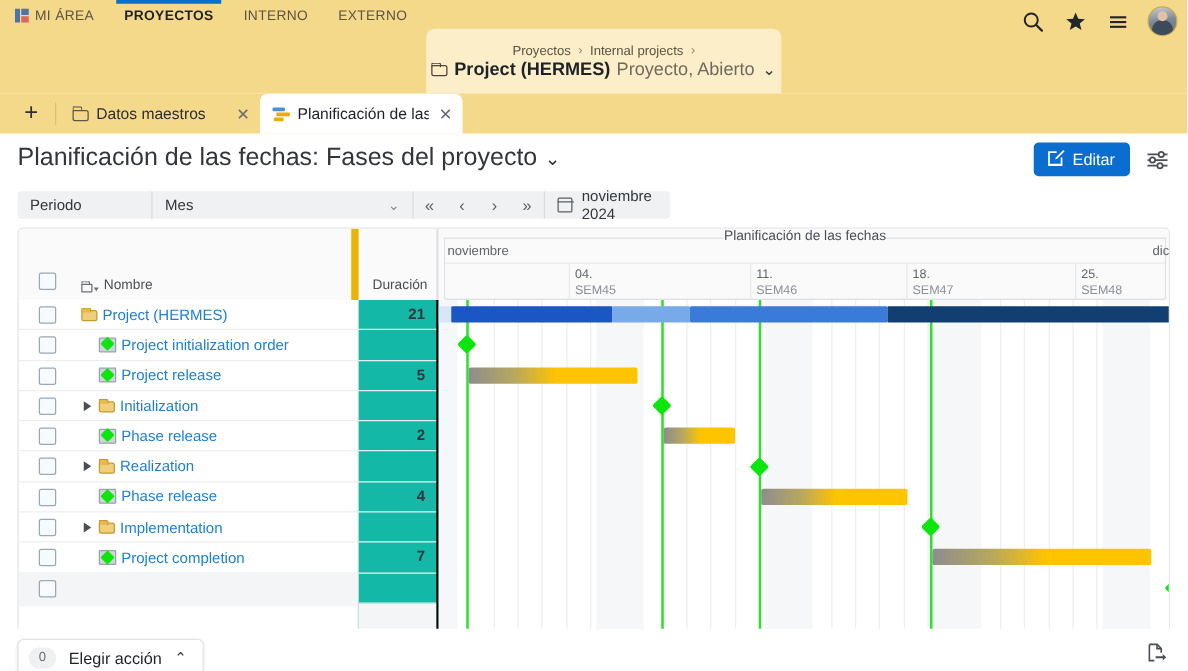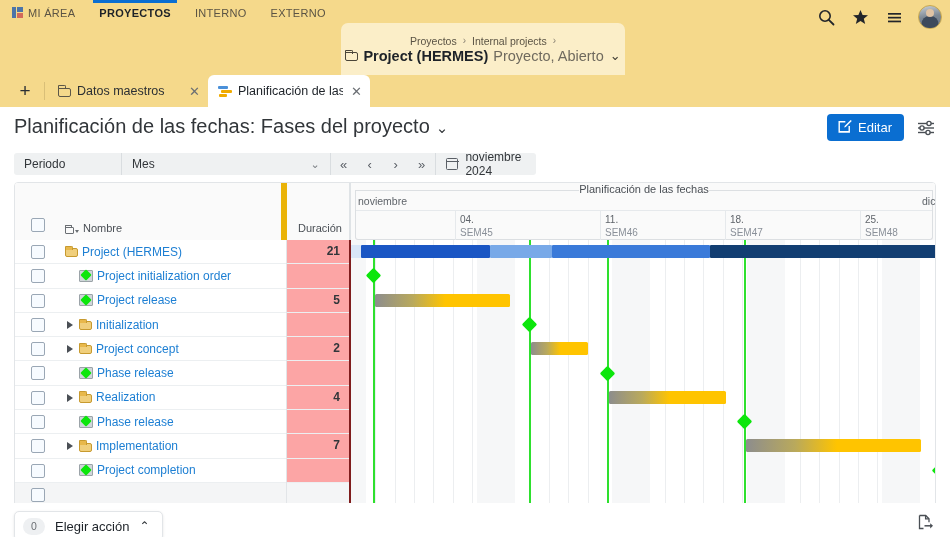--- a/index.html
+++ b/index.html
@@ -265,21 +265,21 @@
   .week-cell .w2 { color: #8a9099; }
 
   
   .grid-body { position: absolute; top: 57px; left: 0; width: 922px; bottom: 0; }
   .tree-col {
     position: absolute; top: 0; left: 0; width: 272px; bottom: 0;
     border-right: 1px solid #e2e5e8; background: #fff;
   }
   .dur-col {
     position: absolute; top: 0; left: 272px; width: 64px; bottom: 0;
-    border-right: 2px solid #7f1d1d; background: #fca5a5;
+    border-right: 2px solid #000000; background: #14b8a6;
   }
   .chart-col {
     position: absolute; top: 0; left: 336px; width: 586px; bottom: 0;
     background: #ffffff; overflow: hidden;
   }
   .row {
     position: relative; height: 24.3px; border-bottom: 1px solid #eceff1;
     display: flex; align-items: center;
   }
   .row.empty { background: #f4f5f6; height: 26px; border-bottom: none; }
@@ -577,30 +577,20 @@
               </span>
             </div>
             <div class="row">
               <div class="row-cb"></div>
               <span class="twisty" style="left:52px;top:8px"></span>
               <span class="row-label" style="left:64px">
                 <span class="ic-folder open">
                   <i></i>
                 </span>
                 <span>Initialization</span>
-              </span>
-            </div>
-            <div class="row">
-              <div class="row-cb"></div>
-              <span class="twisty" style="left:52px;top:8px"></span>
-              <span class="row-label" style="left:64px">
-                <span class="ic-folder open">
-                  <i></i>
-                </span>
-                <span>Project concept</span>
               </span>
             </div>
             <div class="row">
               <div class="row-cb"></div>
               <span class="row-label" style="left:64px">
                 <span class="ic-mile">
                   <i></i>
                   <b></b>
                 </span>
                 <span>Phase release</span>

